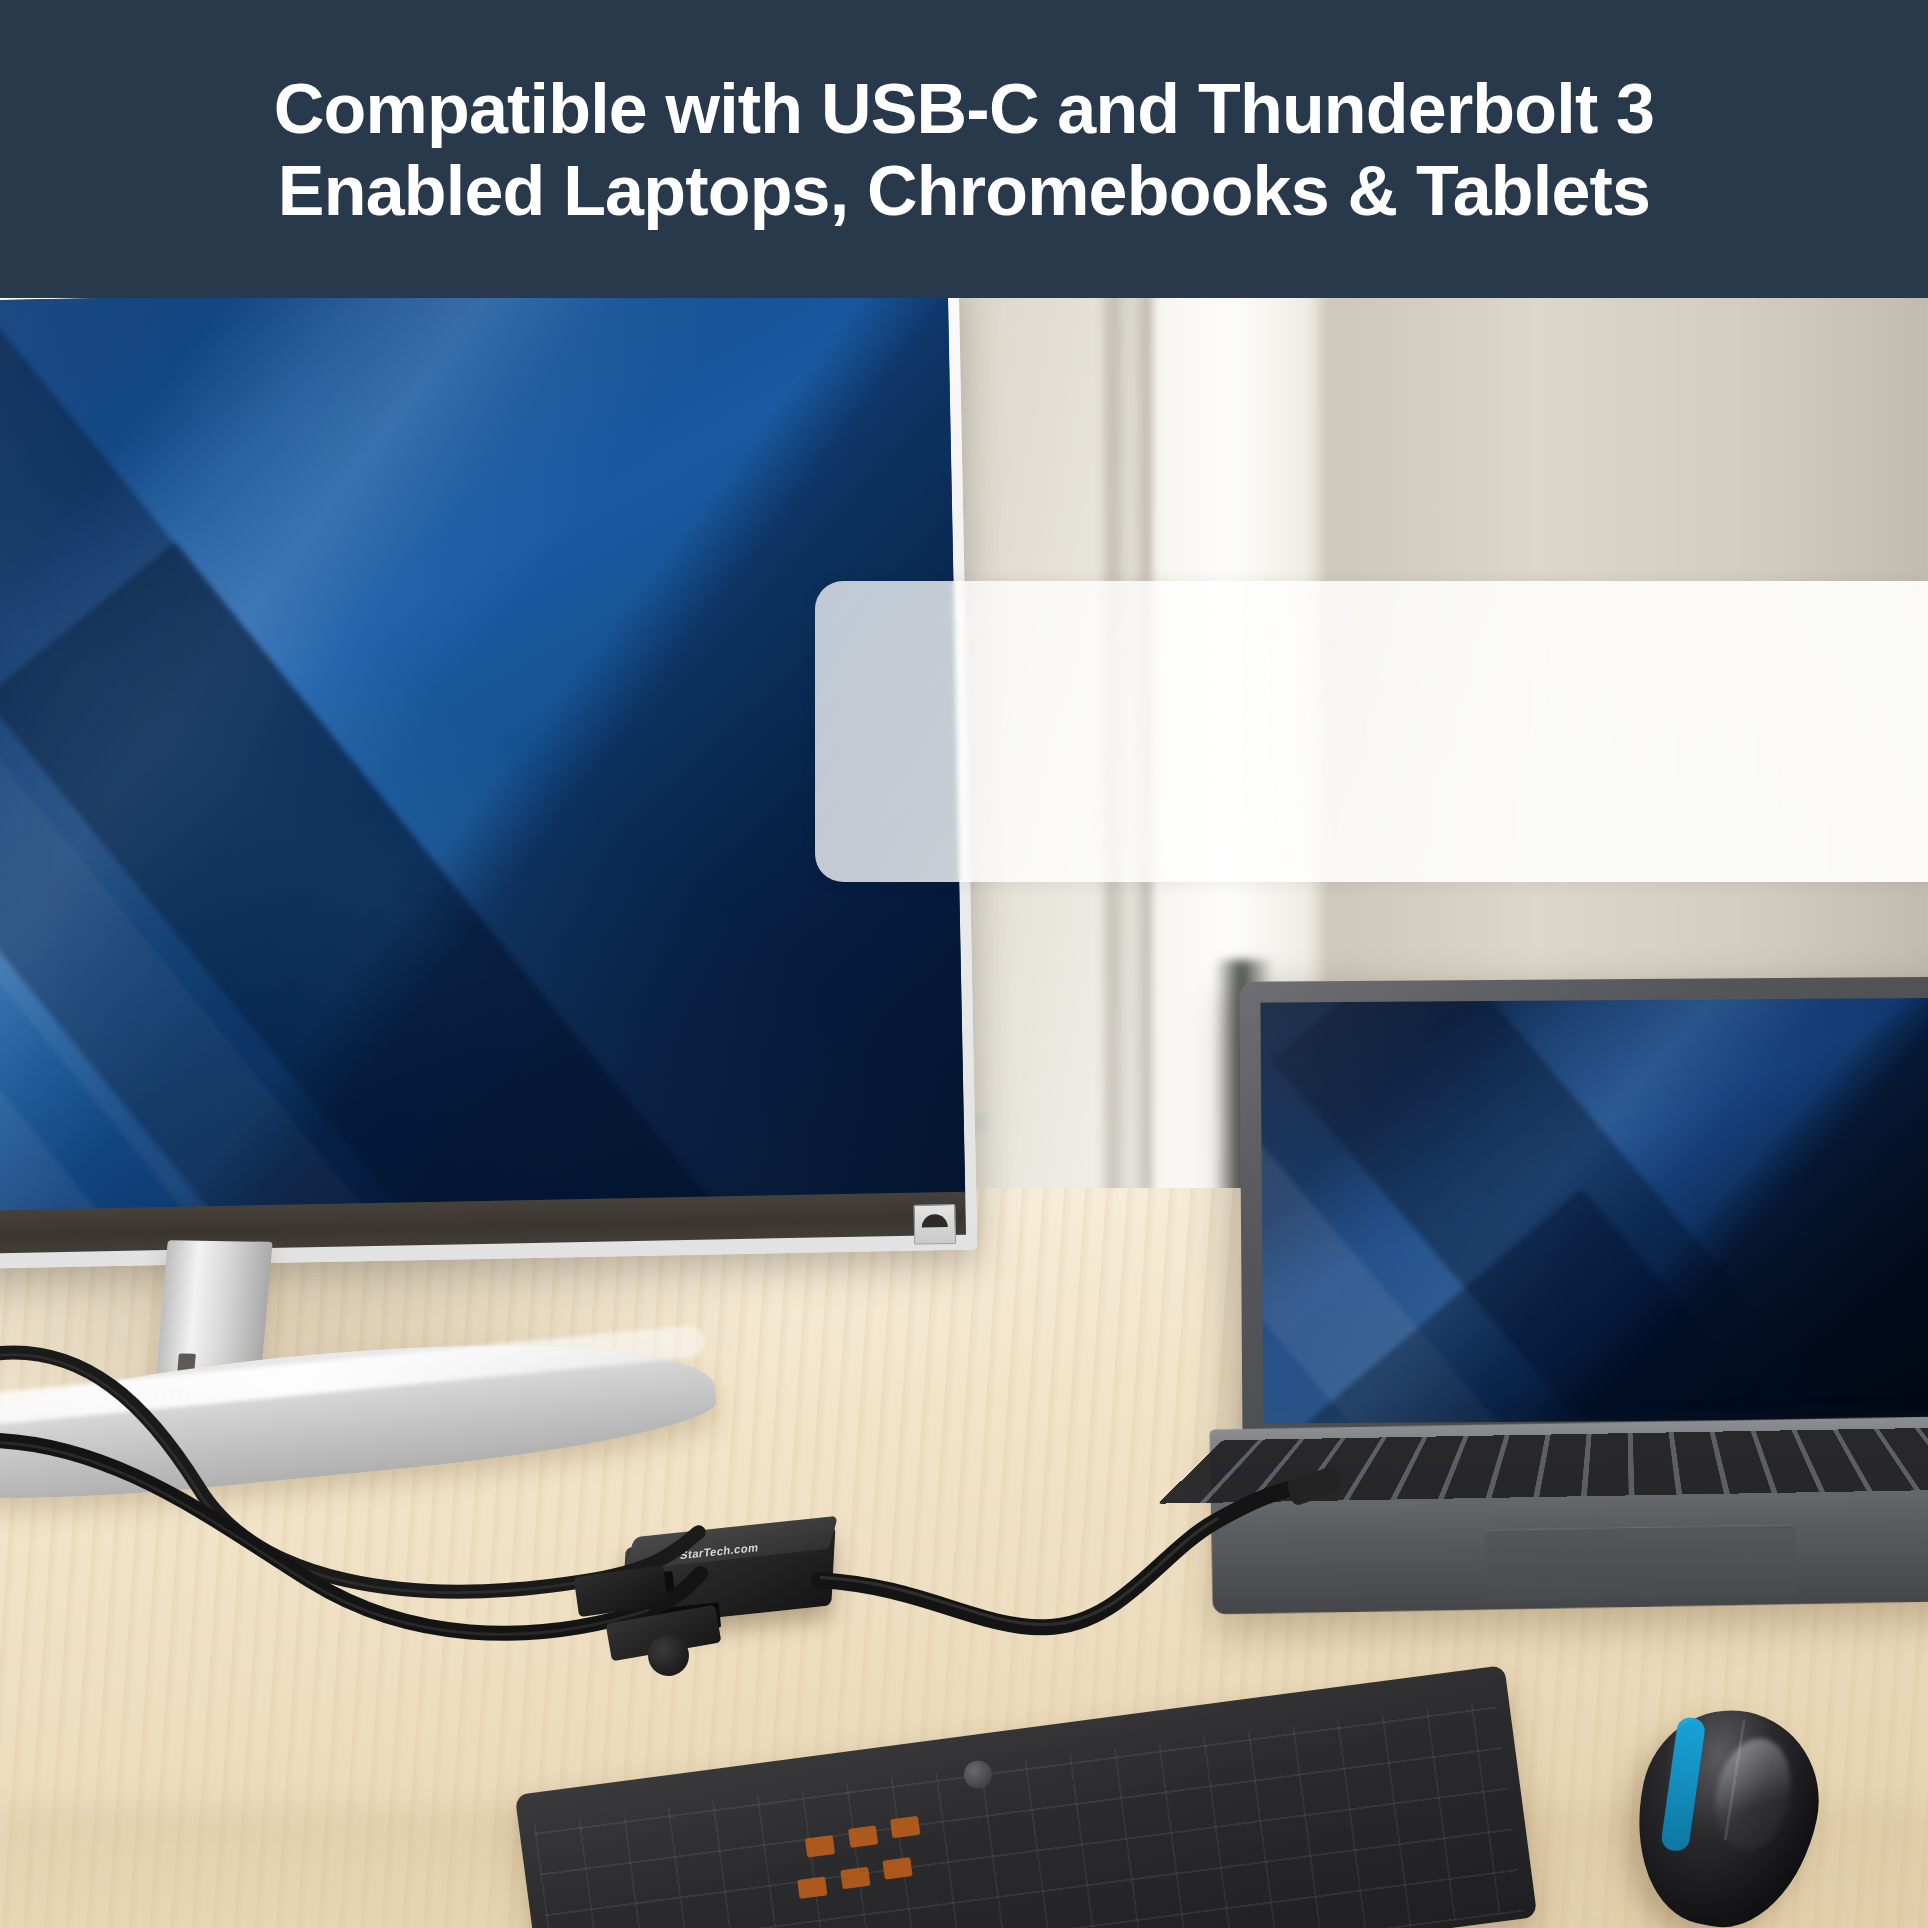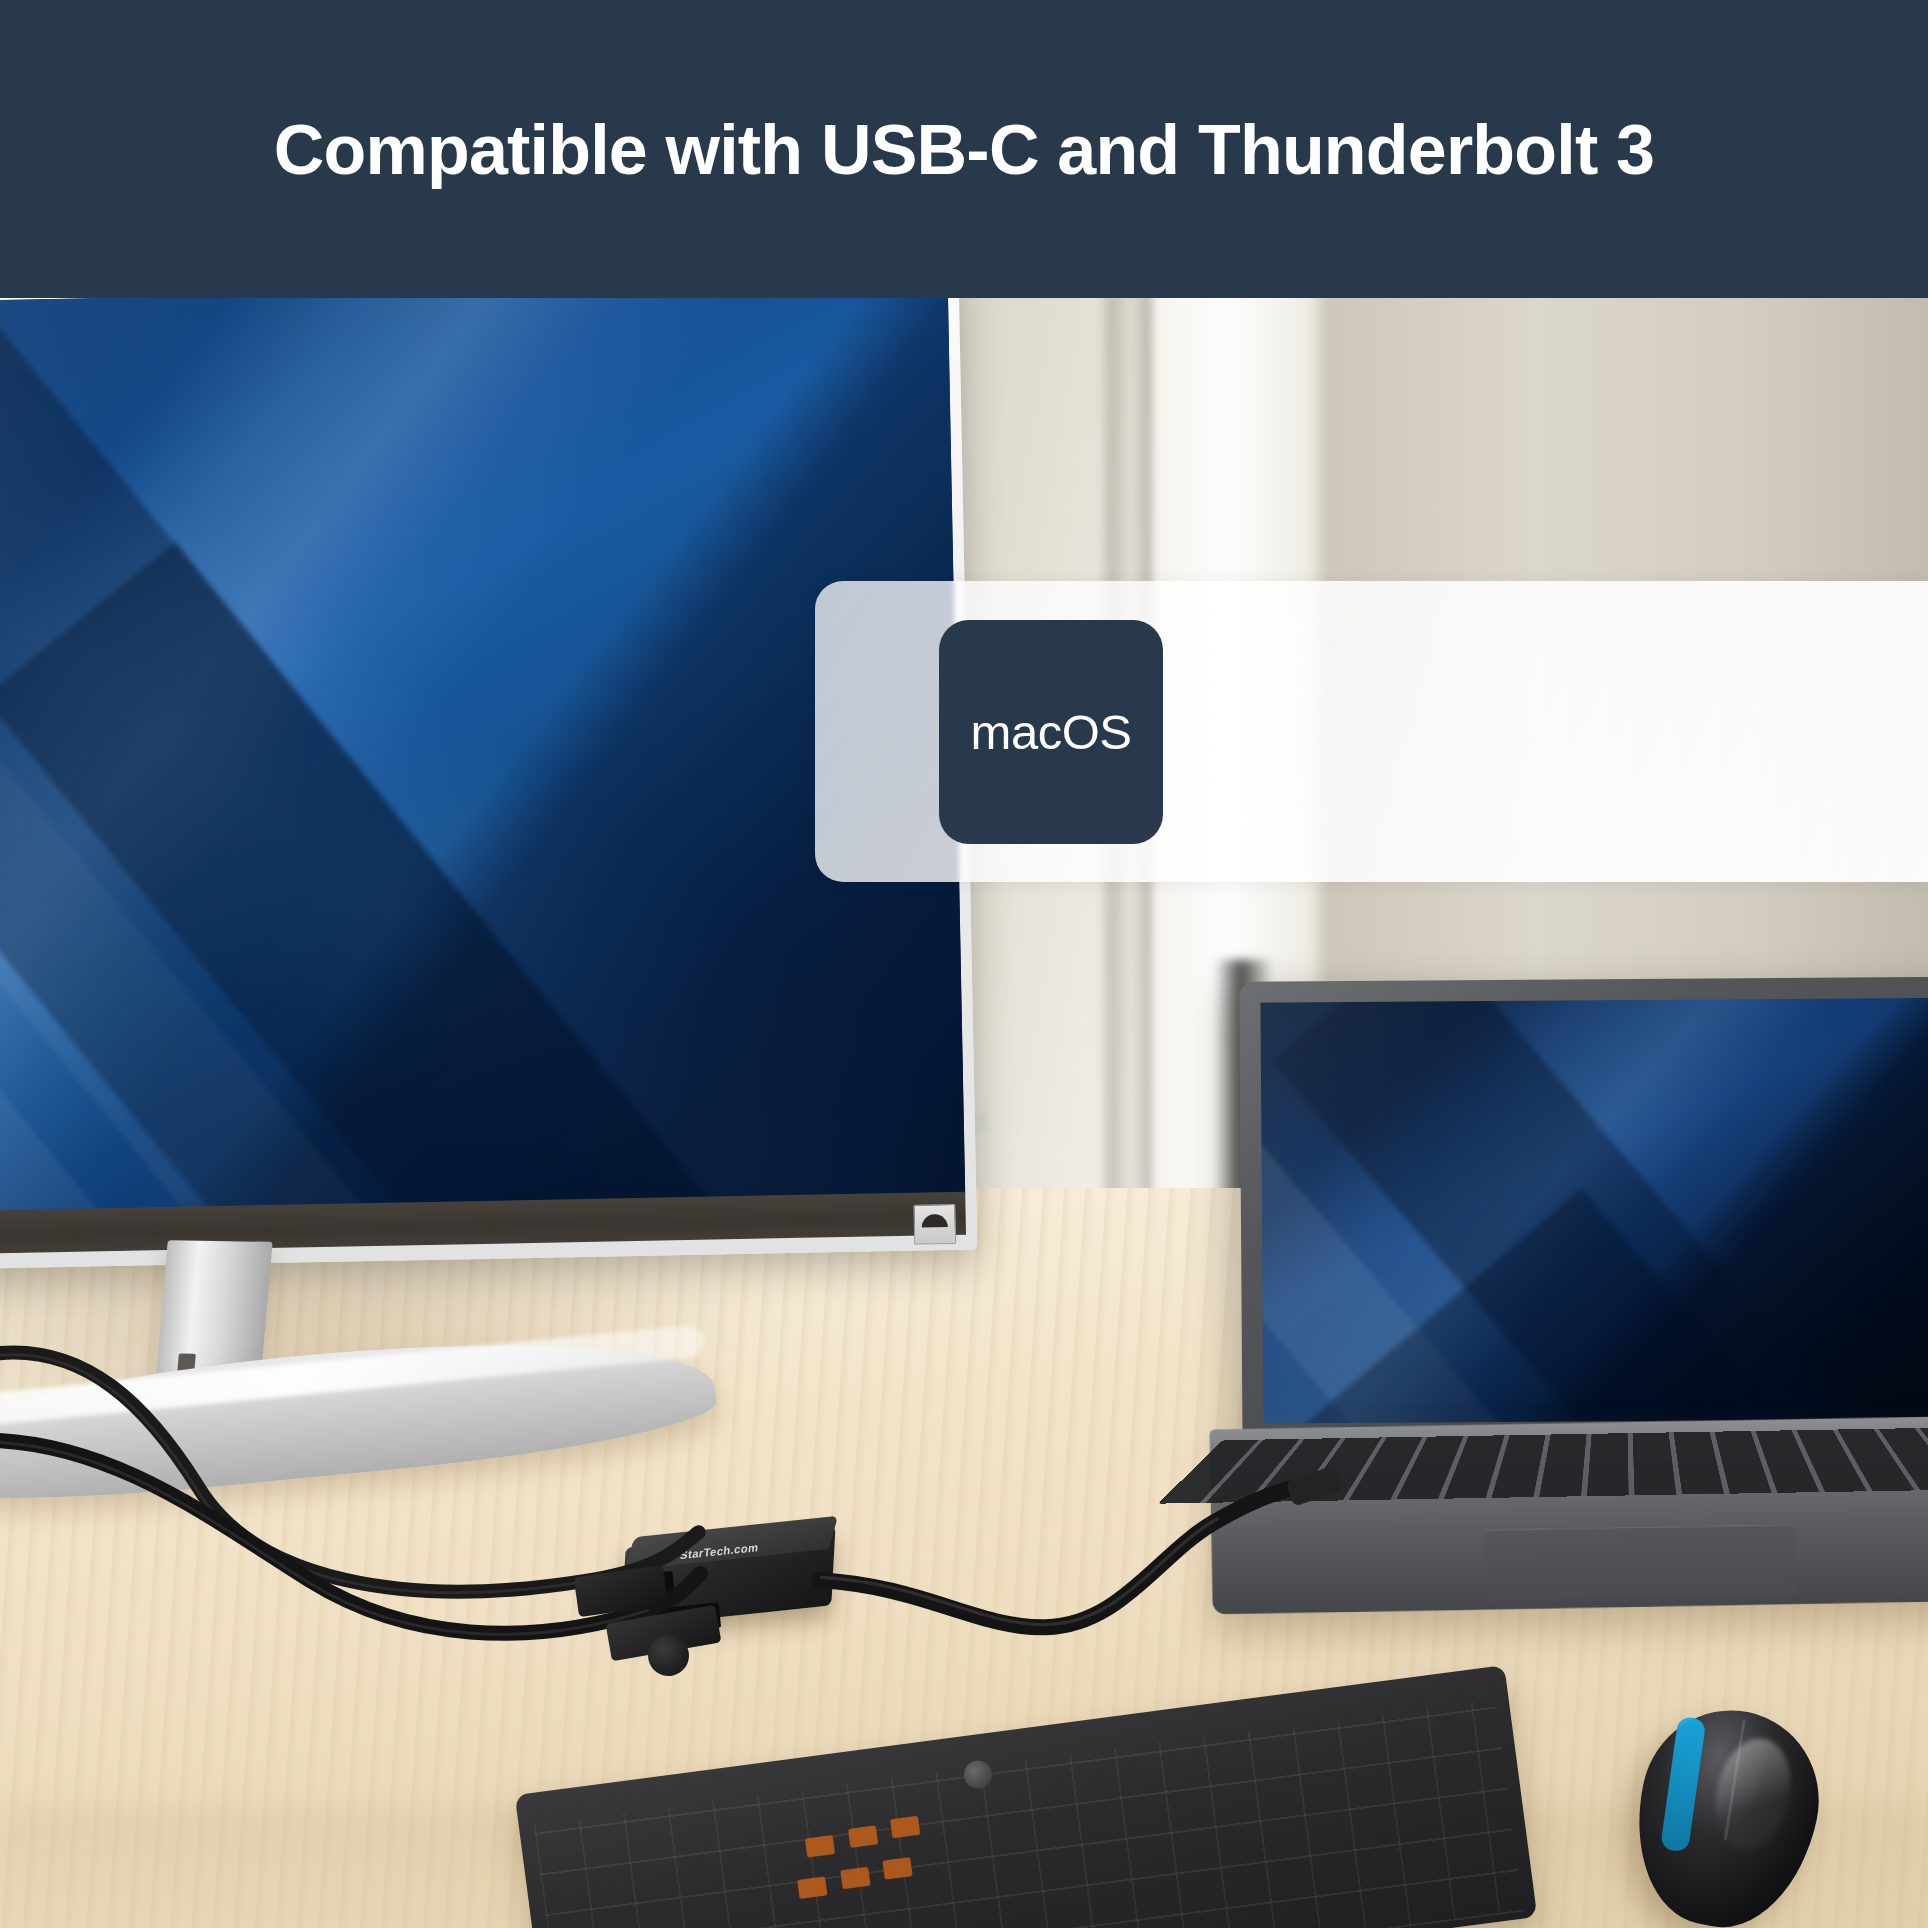--- a/index.html
+++ b/index.html
@@ -621,27 +621,24 @@
       <div class="mouse-split"></div>
       <div class="mouse-gloss"></div>
     </div>
 
   </div>
 
   <div class="os-panel">
     <div class="os-row">
 
 
-      <div class="os-badge text-only">
-
-        <div class="os-label">macOS</div>
-      </div>
 
 
     </div>
   </div>
 
   <div class="header-banner">
     <div class="header-line">Compatible with USB-C and Thunderbolt 3</div>
+    <div class="header-line">Enabled Laptops, Chromebooks &amp; Tablets</div>
   </div>
 
 </div>
 
 
 </body></html>

